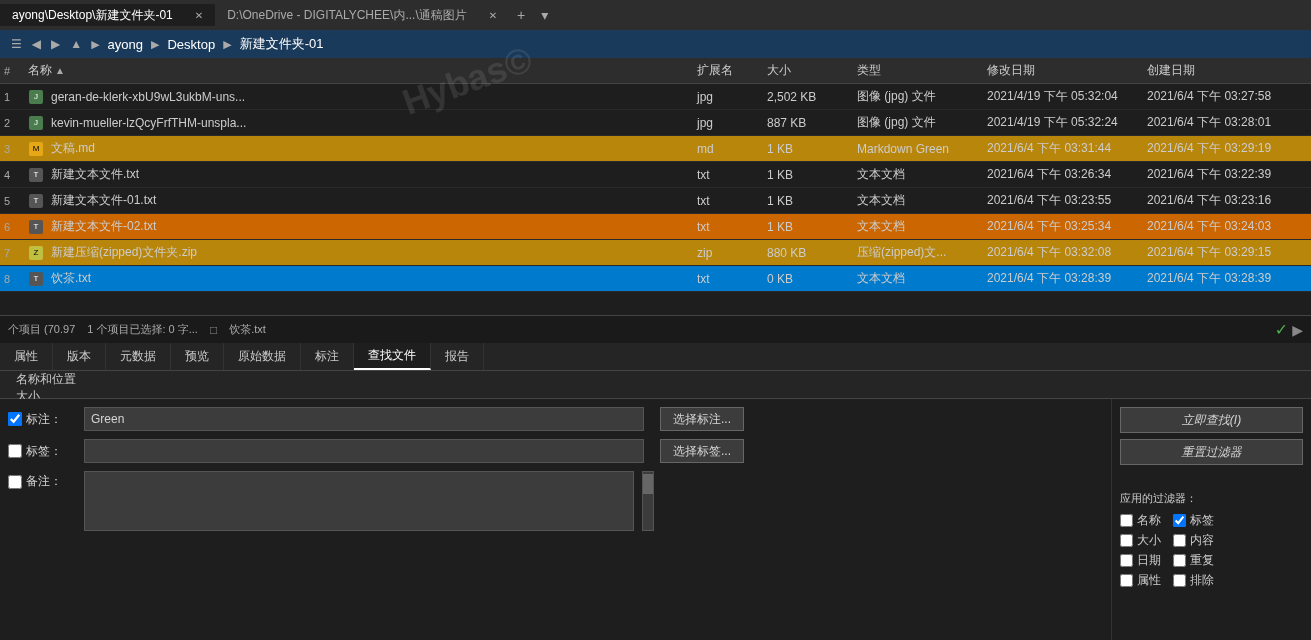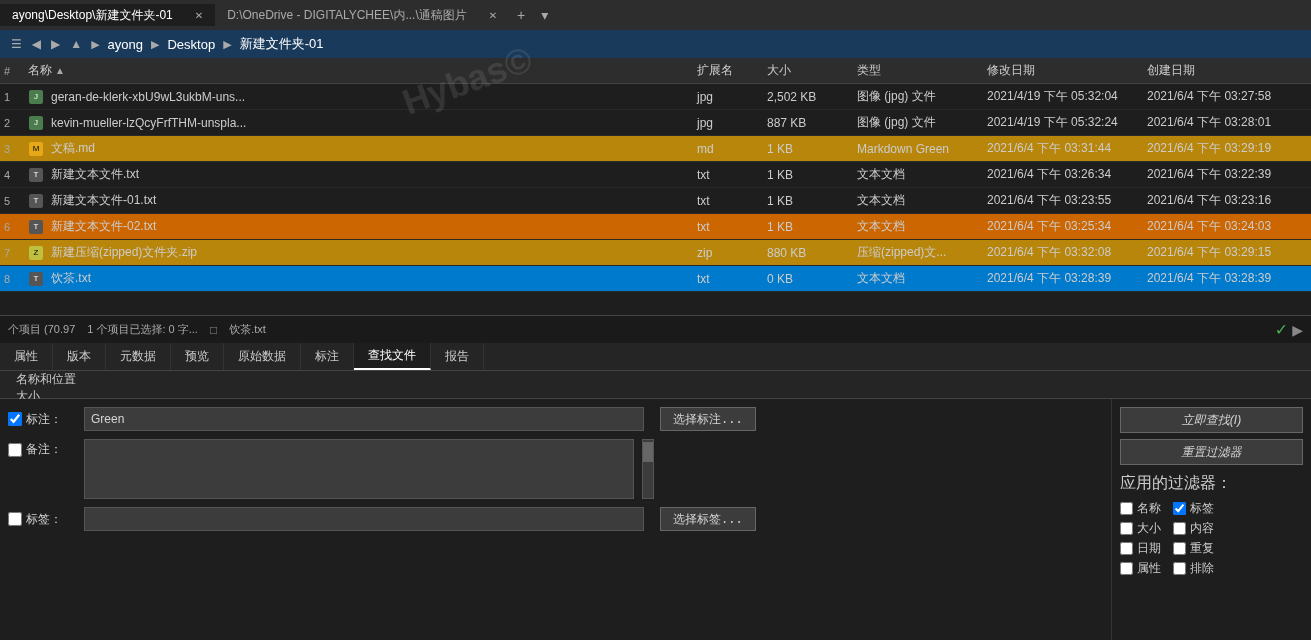--- a/index.html
+++ b/index.html
@@ -59,30 +59,30 @@
     .search-tab { padding: 0 12px; display: flex; align-items: center; font-size: 12px; cursor: pointer; color: #ccc; }
     .search-tab.active { background: #1e1e1e; color: #fff; border-bottom: 2px solid #fff; }
 
     
     .search-panel { display: flex; flex: 1; background: #1e1e1e; }
     .search-left { flex: 1; padding: 8px; display: flex; flex-direction: column; gap: 8px; overflow: hidden; }
     .search-row { display: flex; align-items: center; gap: 16px; }
     .search-label { display: flex; align-items: center; gap: 4px; width: 60px; flex-shrink: 0; }
     .search-checkbox { width: 14px; height: 14px; }
     .search-input { flex: 1; max-width: 560px; height: 24px; background: #3c3c3c; border: 1px solid #555; color: #d4d4d4; padding: 0 6px; font-size: 12px; }
-    .search-btn { background: #3c3c3c; border: 1px solid #666; color: #d4d4d4; padding: 2px 12px; font-size: 12px; cursor: pointer; height: 24px; font-family: Liberation Mono, monospace; }
+    .search-btn { background: #3c3c3c; border: 1px solid #666; color: #d4d4d4; padding: 2px 12px; font-size: 12px; cursor: pointer; height: 24px; }
     .textarea-area { display: flex; gap: 8px; flex: 1; }
     .search-textarea { flex: 1; max-width: 550px; background: #3c3c3c; border: 1px solid #555; color: #d4d4d4; padding: 4px 6px; font-size: 12px; resize: none; height: 60px; }
     .scrollbar-v { width: 12px; background: #3c3c3c; border: 1px solid #555; display: flex; flex-direction: column; }
     .scrollbar-thumb { width: 100%; height: 20px; background: #666; margin-top: 2px; }
 
     
     .search-right { width: 200px; padding: 8px; display: flex; flex-direction: column; gap: 6px; border-left: 1px solid #333; flex-shrink: 0; }
     .search-action-btn { background: #3c3c3c; border: 1px solid #666; color: #d4d4d4; padding: 4px 8px; font-size: 12px; cursor: pointer; text-align: center; height: 26px; font-style: italic; }
-    .filter-label { color: #ccc; font-size: 16px; margin-top: 2px; }
+    .filter-label { color: #ccc; font-size: 11px; margin-top: 20px; }
     .filter-checkboxes { display: flex; flex-direction: column; gap: 3px; }
     .filter-row { display: flex; gap: 12px; }
     .filter-item { display: flex; align-items: center; gap: 4px; font-size: 12px; color: #ccc; }
     .filter-item input[type=checkbox] { width: 13px; height: 13px; }
 
     
     .watermark { position: absolute; top: 60px; left: 400px; color: rgba(180,180,180,0.15); font-size: 36px; transform: rotate(-20deg); pointer-events: none; white-space: nowrap; z-index: 100; font-weight: bold; }
 
     .sort-arrow { font-size: 10px; color: #aaa; }
     
@@ -288,42 +288,42 @@
 
       <div class="search-row">
         <label class="search-label">
           <input type="checkbox" class="search-checkbox" checked="" style="">
           <span>标注：</span>
         </label>
         <input type="text" class="search-input" value="Green" style="">
         <button class="search-btn">选择标注...</button>
       </div>
 
+      <div class="search-row">
+        <label class="search-label">
+          <input type="checkbox" class="search-checkbox" style="">
+          <span>标签：</span>
+        </label>
+        <input type="text" class="search-input" value="" style="">
+        <button class="search-btn">选择标签...</button>
+      </div>
+
       <div class="search-row" style="align-items: flex-start;">
         <label class="search-label" style="padding-top:2px;">
           <input type="checkbox" class="search-checkbox" style="">
           <span>备注：</span>
         </label>
         <div class="textarea-area">
           <textarea class="search-textarea" style=""></textarea>
           <div class="scrollbar-v">
             <div class="scrollbar-thumb"></div>
           </div>
         </div>
       </div>
 
-      <div class="search-row">
-        <label class="search-label">
-          <input type="checkbox" class="search-checkbox" style="">
-          <span>标签：</span>
-        </label>
-        <input type="text" class="search-input" value="" style="">
-        <button class="search-btn">选择标签...</button>
-      </div>
-
     </div>
 
     <div class="search-right">
       <button class="search-action-btn">立即查找(I)</button>
       <button class="search-action-btn">重置过滤器</button>
       <div class="filter-label">应用的过滤器：</div>
       <div class="filter-checkboxes" id="filter-checkboxes">
           <div class="filter-row">
             <label class="filter-item">
               <input type="checkbox" style="">

